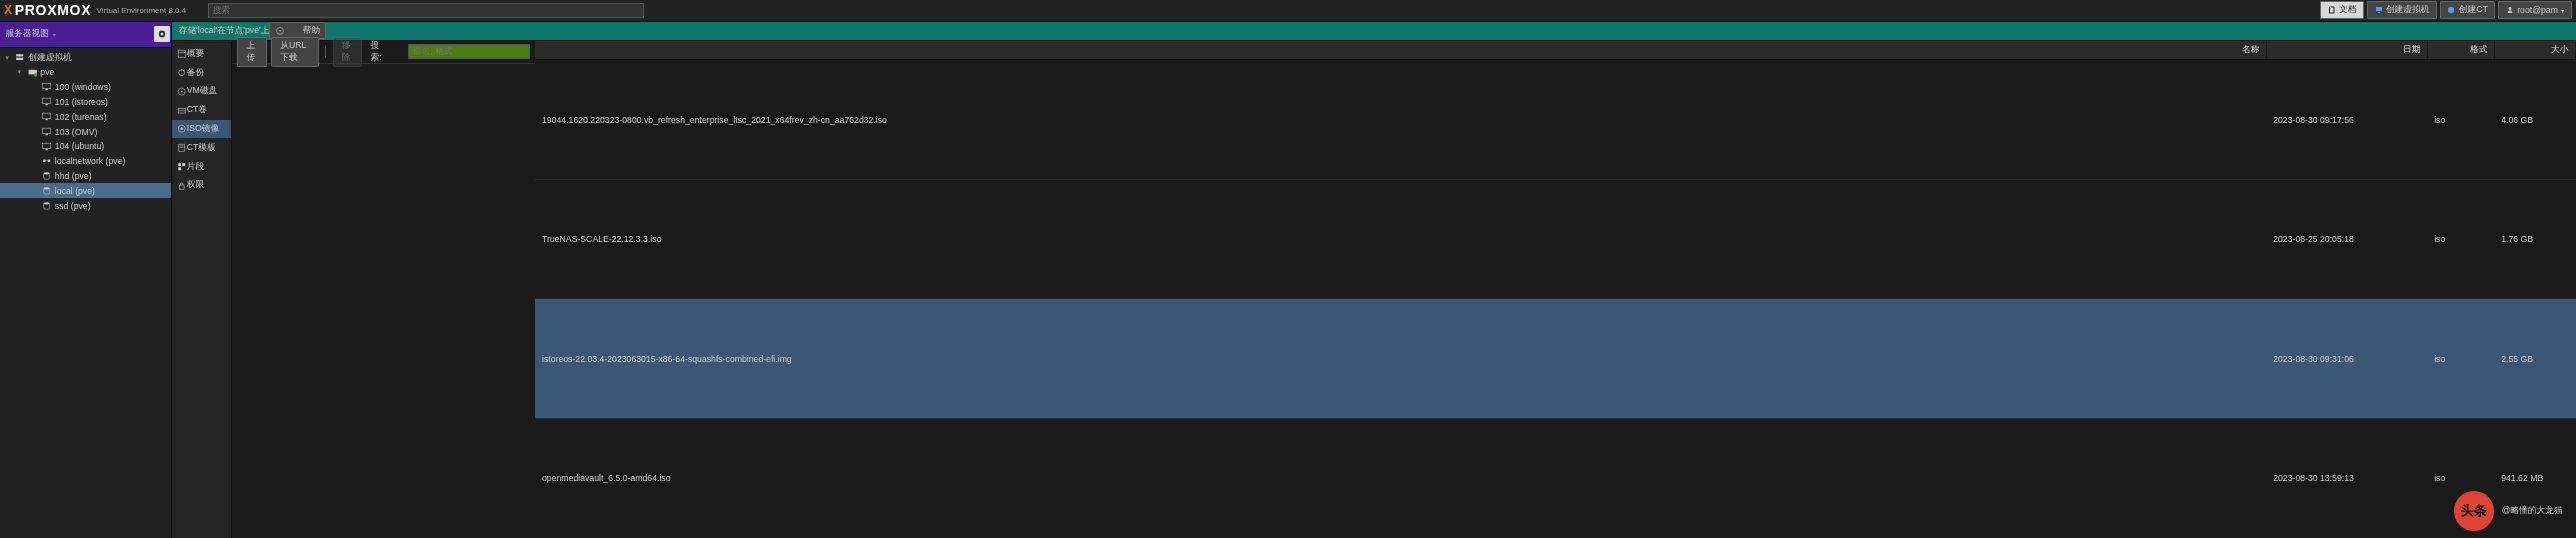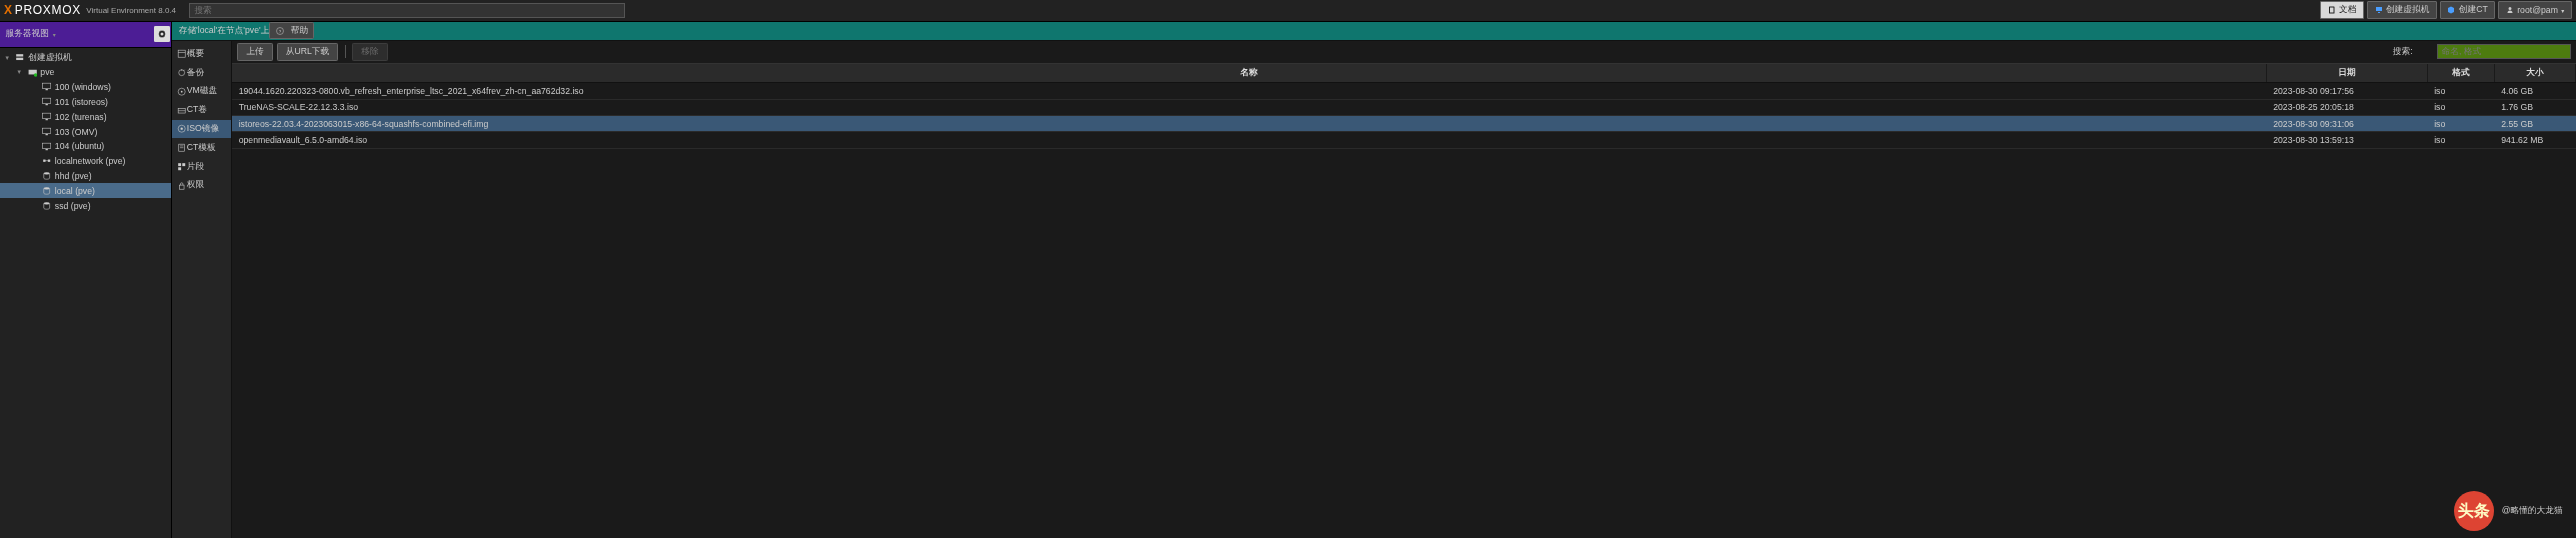--- a/index.html
+++ b/index.html
@@ -1,23 +1,23 @@
 <!DOCTYPE html>
 <html><head>
 <meta charset="utf-8">
 <style>
 *{margin:0;padding:0;box-sizing:border-box;font-family:"Helvetica Neue",Arial,sans-serif;font-size:8.7px;color:#ccc}
 body{background:#1a1a1a;width:2576px;height:538px;overflow:hidden;position:relative}
 
 .header{height:21.5px;background:#222;border-bottom:0.7px solid #000;display:flex;align-items:center;padding:0 4px}
 .logo{display:flex;align-items:center;gap:2.7px;margin-right:5.4px}
 .logo-x{color:#e57000;font-weight:bold;font-size:12px}
-.logo-text{color:#fff;font-weight:normal;letter-spacing:0.7px;font-size:12px}
+.logo-text{color:#fff;font-weight:bold;letter-spacing:0.7px;font-size:14px}
 .ve-label{color:#aaa;font-size:8px;margin-left:2.7px}
-.search-box{margin-left:8px;background:#333;border:0.7px solid #555;height:14.8px;width:436px;padding:0 4px;color:#999}
+.search-box{margin-left:16px;background:#333;border:0.7px solid #555;height:14.8px;width:436px;padding:0 4px;color:#999}
 .header-btns{margin-left:auto;display:flex;gap:2.7px}
 .hbtn{background:#444;border:0.7px solid #666;padding:2px 6.7px;display:flex;align-items:center;gap:3.4px;cursor:pointer;color:#eee;border-radius:1px}
 .hbtn.doc{background:#d8d8d8;color:#222}
 .hbtn.doc span{color:#222}
 .icon{display:inline-block;width:8px;height:8px}
 
 
 .main-row{display:flex;height:517px}
 
 
@@ -29,50 +29,50 @@
 .tree{padding:2.7px 0}
 .tree-node{display:flex;align-items:center;height:14.8px;padding-left:5.4px;gap:3.4px;cursor:pointer}
 .tree-node.selected{background:#4a6b8a}
 .l1{padding-left:17.5px}
 .l2{padding-left:32px}
 .caret{width:6.7px;font-size:6.7px;color:#888}
 
 
 .content{flex:1;display:flex;flex-direction:column}
 .content-title{height:19px;background:#0f766e;border-bottom:0.7px solid #111;display:flex;align-items:center;padding:0 6.7px;justify-content:flex-start}
-.help-btn{background:#444;border:0.7px solid #666;padding:1.3px 5.4px;display:flex;align-items:center;gap:7px;border-radius:1.3px}
+.help-btn{background:#444;border:0.7px solid #666;padding:1.3px 5.4px;display:flex;align-items:center;gap:19px;border-radius:1.3px}
 
 .content-body{flex:1;display:flex}
 
 
 .sub-sidebar{width:60px;background:#252525;border-right:0.7px solid #111;padding-top:4px}
 .sub-item{display:flex;align-items:center;padding:3.4px 5.4px;cursor:pointer;font-size:8px}
 .sub-item.active{background:#3a5876;color:#fff}
 
 
-.table-area{flex:1;display:flex;flex-direction:column}
+.table-area{flex:1;display:flex;flex-direction:row}
 .toolbar{height:23px;display:flex;align-items:center;padding:0 5.4px;gap:4px;border-bottom:0.7px solid #333}
 .tbtn{background:#444;border:0.7px solid #666;padding:2px 8px;cursor:pointer;border-radius:1.3px}
 .tbtn.disabled{opacity:.45;cursor:default}
 .toolbar-spacer{flex:1}
 .search-label{margin-right:20px}
 .search-input{background:#4d7c0f;border:0.7px solid #555;height:14.8px;width:134px;padding:0 4px}
 .divider-v{width:0.7px;height:13.4px;background:#555;margin:0 2.7px}
 
 table{width:100%;border-collapse:collapse}
-th{background:#2b2b2b;text-align:center;padding:3.4px 6.7px;border-bottom:0.7px solid #111;border-right:0.7px solid #1a1a1a;font-weight:bold;color:#ddd}
+th{background:#2b2b2b;text-align:right;padding:3.4px 6.7px;border-bottom:0.7px solid #111;border-right:0.7px solid #1a1a1a;font-weight:normal;color:#ddd}
 td{padding:2.7px 6.7px;border-bottom:0.7px solid #2a2a2a}
 tr.row-sel td{background:#3a5876}
 .col-date{width:161px}
 .col-fmt{width:67px}
 .col-size{width:81px}
 
 
 .watermark{position:absolute;right:13.4px;bottom:6.7px;font-size:32px;color:#ddd;display:flex;align-items:center;gap:8px;pointer-events:none}
-.wm-circle{width:40px;height:40px;border-radius:50%;background:#d43;display:flex;align-items:center;justify-content:center;color:#fef9c3;font-size:16px;font-weight:bold}
+.wm-circle{width:40px;height:40px;border-radius:50%;background:#d43;display:flex;align-items:center;justify-content:center;color:#0f172a;font-size:13px;font-weight:bold}
 </style>
 </head>
 <body>
 
 <div class="header">
   <div class="logo">
     <span class="logo-x">X</span>
     <span class="logo-text">PROXMOX</span>
     <span class="ve-label">Virtual Environment 8.0.4</span>
   </div>

